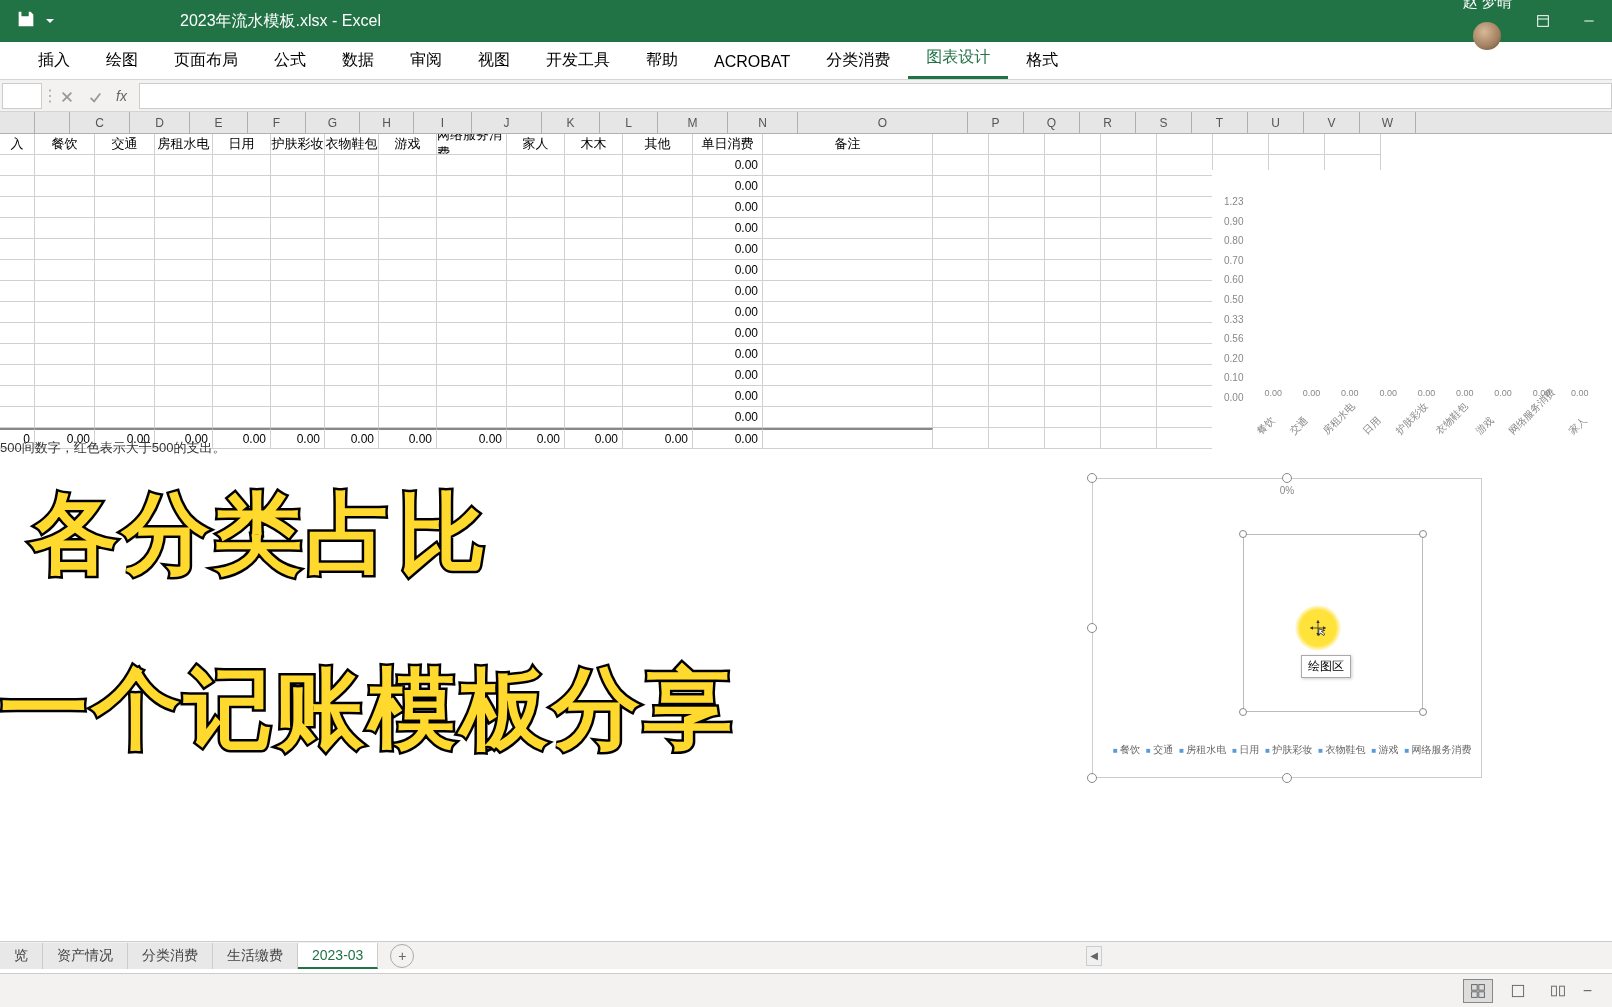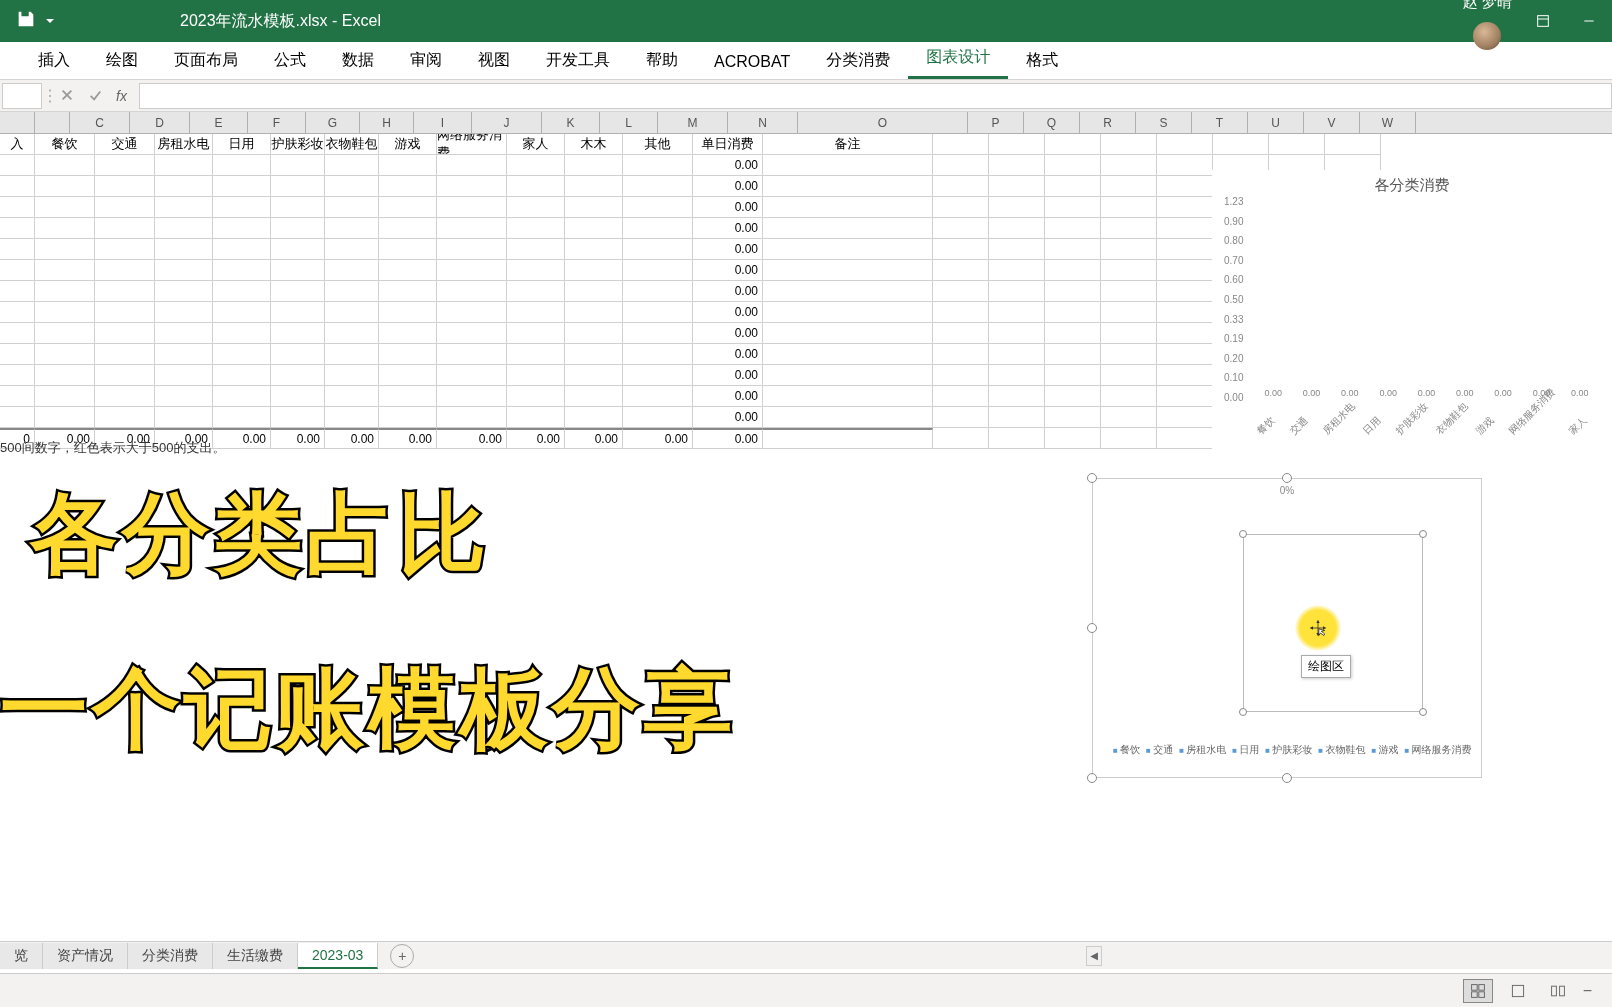--- a/index.html
+++ b/index.html
@@ -22,21 +22,21 @@
 .titlebar .window-controls svg { width: 16px; height: 16px; stroke: #fff; fill: none; stroke-width: 1.5; }
 
 
 .ribbon-tabs { height: 38px; background: #fff; display: flex; align-items: flex-end; padding-left: 20px; gap: 0; border-bottom: 1px solid #d4d4d4; }
 .ribbon-tabs .tab { padding: 8px 18px; font-size: 16px; color: #000000; cursor: pointer; }
 .ribbon-tabs .tab.active { color: #217346; border-bottom: 3px solid #217346; font-weight: 500; }
 
 
 .formula-bar { height: 32px; background: #f3f2f1; display: flex; align-items: center; border-bottom: 1px solid #d4d4d4; }
 .formula-bar .name-box { width: 40px; height: 26px; background: #fff; border: 1px solid #ccc; margin-left: 2px; }
-.formula-bar .fx-controls { display: flex; align-items: flex-start; gap: 14px; padding: 0 12px; }
+.formula-bar .fx-controls { display: flex; align-items: flex-end; gap: 14px; padding: 0 12px; }
 .formula-bar .fx-controls svg { width: 14px; height: 14px; }
 .formula-bar .fx-label { font-style: italic; font-size: 14px; color: #666; }
 .formula-bar .fx-input { flex: 1; height: 26px; background: #fff; border: 1px solid #ccc; }
 
 
 .col-headers { height: 22px; background: #e6e6e6; display: flex; border-bottom: 1px solid #b0b0b0; }
 .col-headers .corner { width: 35px; border-right: 1px solid #b0b0b0; }
 .col-headers .col { border-right: 1px solid #b0b0b0; text-align: center; font-size: 12px; color: #555; line-height: 22px; }
 
 
@@ -541,30 +541,29 @@
       <div class="cell right" style="width: 56px;"></div>
       <div class="cell right" style="width: 56px;"></div>
     </div>
   <div class="note-text">500间数字，红色表示大于500的支出。</div>
 </div>
 
 <div class="overlay-text overlay-1">各分类占比</div>
 <div class="overlay-text overlay-2">一个记账模板分享</div>
 
 <div class="chart-bar">
-  <div class="title">各分类消费</div>
   <div class="yaxis" id="bar-yaxis">
       <div>1.23</div>
       <div>0.90</div>
       <div>0.80</div>
       <div>0.70</div>
       <div>0.60</div>
       <div>0.50</div>
       <div>0.33</div>
-      <div>0.19</div>
+      <div>0.56</div>
       <div>0.20</div>
       <div>0.10</div>
       <div>0.00</div>
     </div>
   <div class="plot"></div>
   <div class="xval" id="bar-xval">
       <span>0.00</span>
       <span>0.00</span>
       <span>0.00</span>
       <span>0.00</span>

